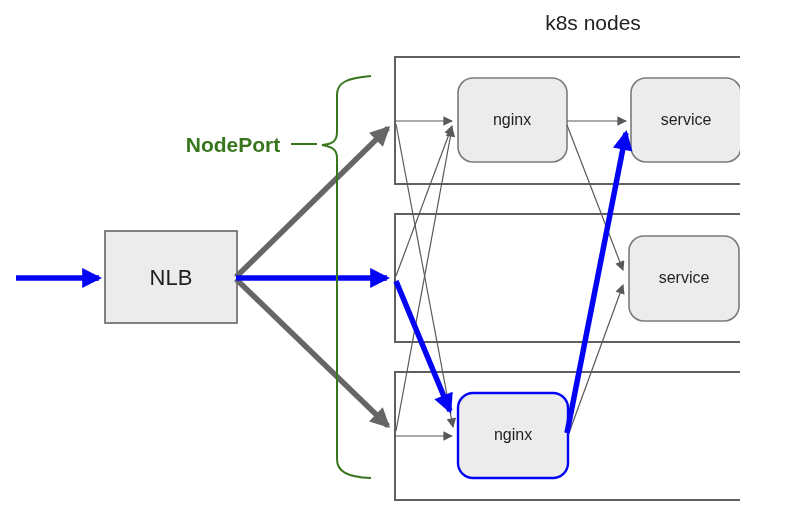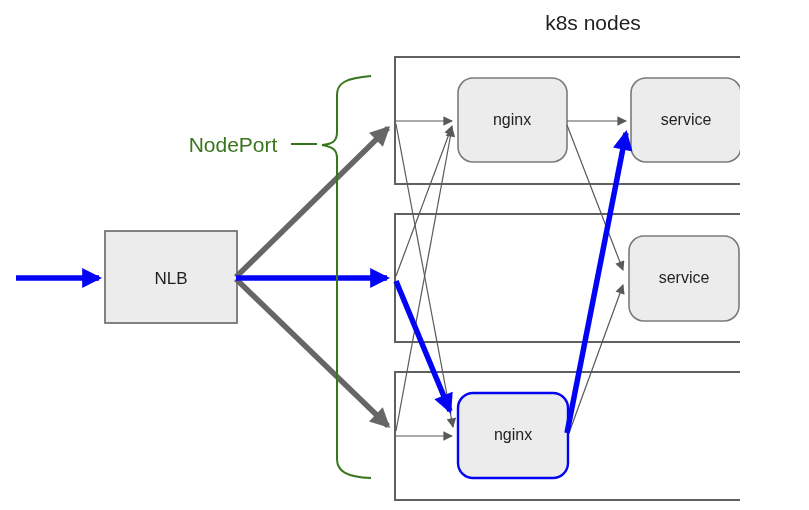--- a/index.html
+++ b/index.html
@@ -6,22 +6,22 @@
   .canvas{
     position:relative;width:740px;height:510px;background:#ffffff;overflow:hidden;
     font-family:"Liberation Sans",sans-serif;
   }
   .canvas svg{position:absolute;left:0;top:0;}
   .lbl{
     position:absolute;transform:translate(-50%,-50%);
     font-size:16px;color:var(--text);white-space:nowrap;line-height:1;
   }
   .lbl-title{font-size:21px;color:#202124;}
-  .lbl-nlb{font-size:17px;}
-  .lbl-nodeport{font-size:21px;font-weight:normal;color:var(--green);}
+  .lbl-nlb{font-size:22px;}
+  .lbl-nodeport{font-size:21px;font-weight:bold;color:var(--green);}
   
   .node{fill:#ffffff;stroke:var(--boxborder);stroke-width:2;}
   .nlb{fill:var(--podfill);stroke:#6e6e6e;stroke-width:1.7;}
   .pod{fill:var(--podfill);stroke:var(--podborder);stroke-width:1.6;}
   .pod-blue{stroke:var(--blue);stroke-width:2.4;}
   .thin{stroke:var(--line);stroke-width:1.2;fill:none;}
   .thick-gray{stroke:var(--graythick);stroke-width:5.5;fill:none;}
   .thick-blue{stroke:var(--blue);stroke-width:5.5;fill:none;}
   .brace{stroke:var(--green);stroke-width:2;fill:none;}
   .mk-thin{fill:var(--line);}

